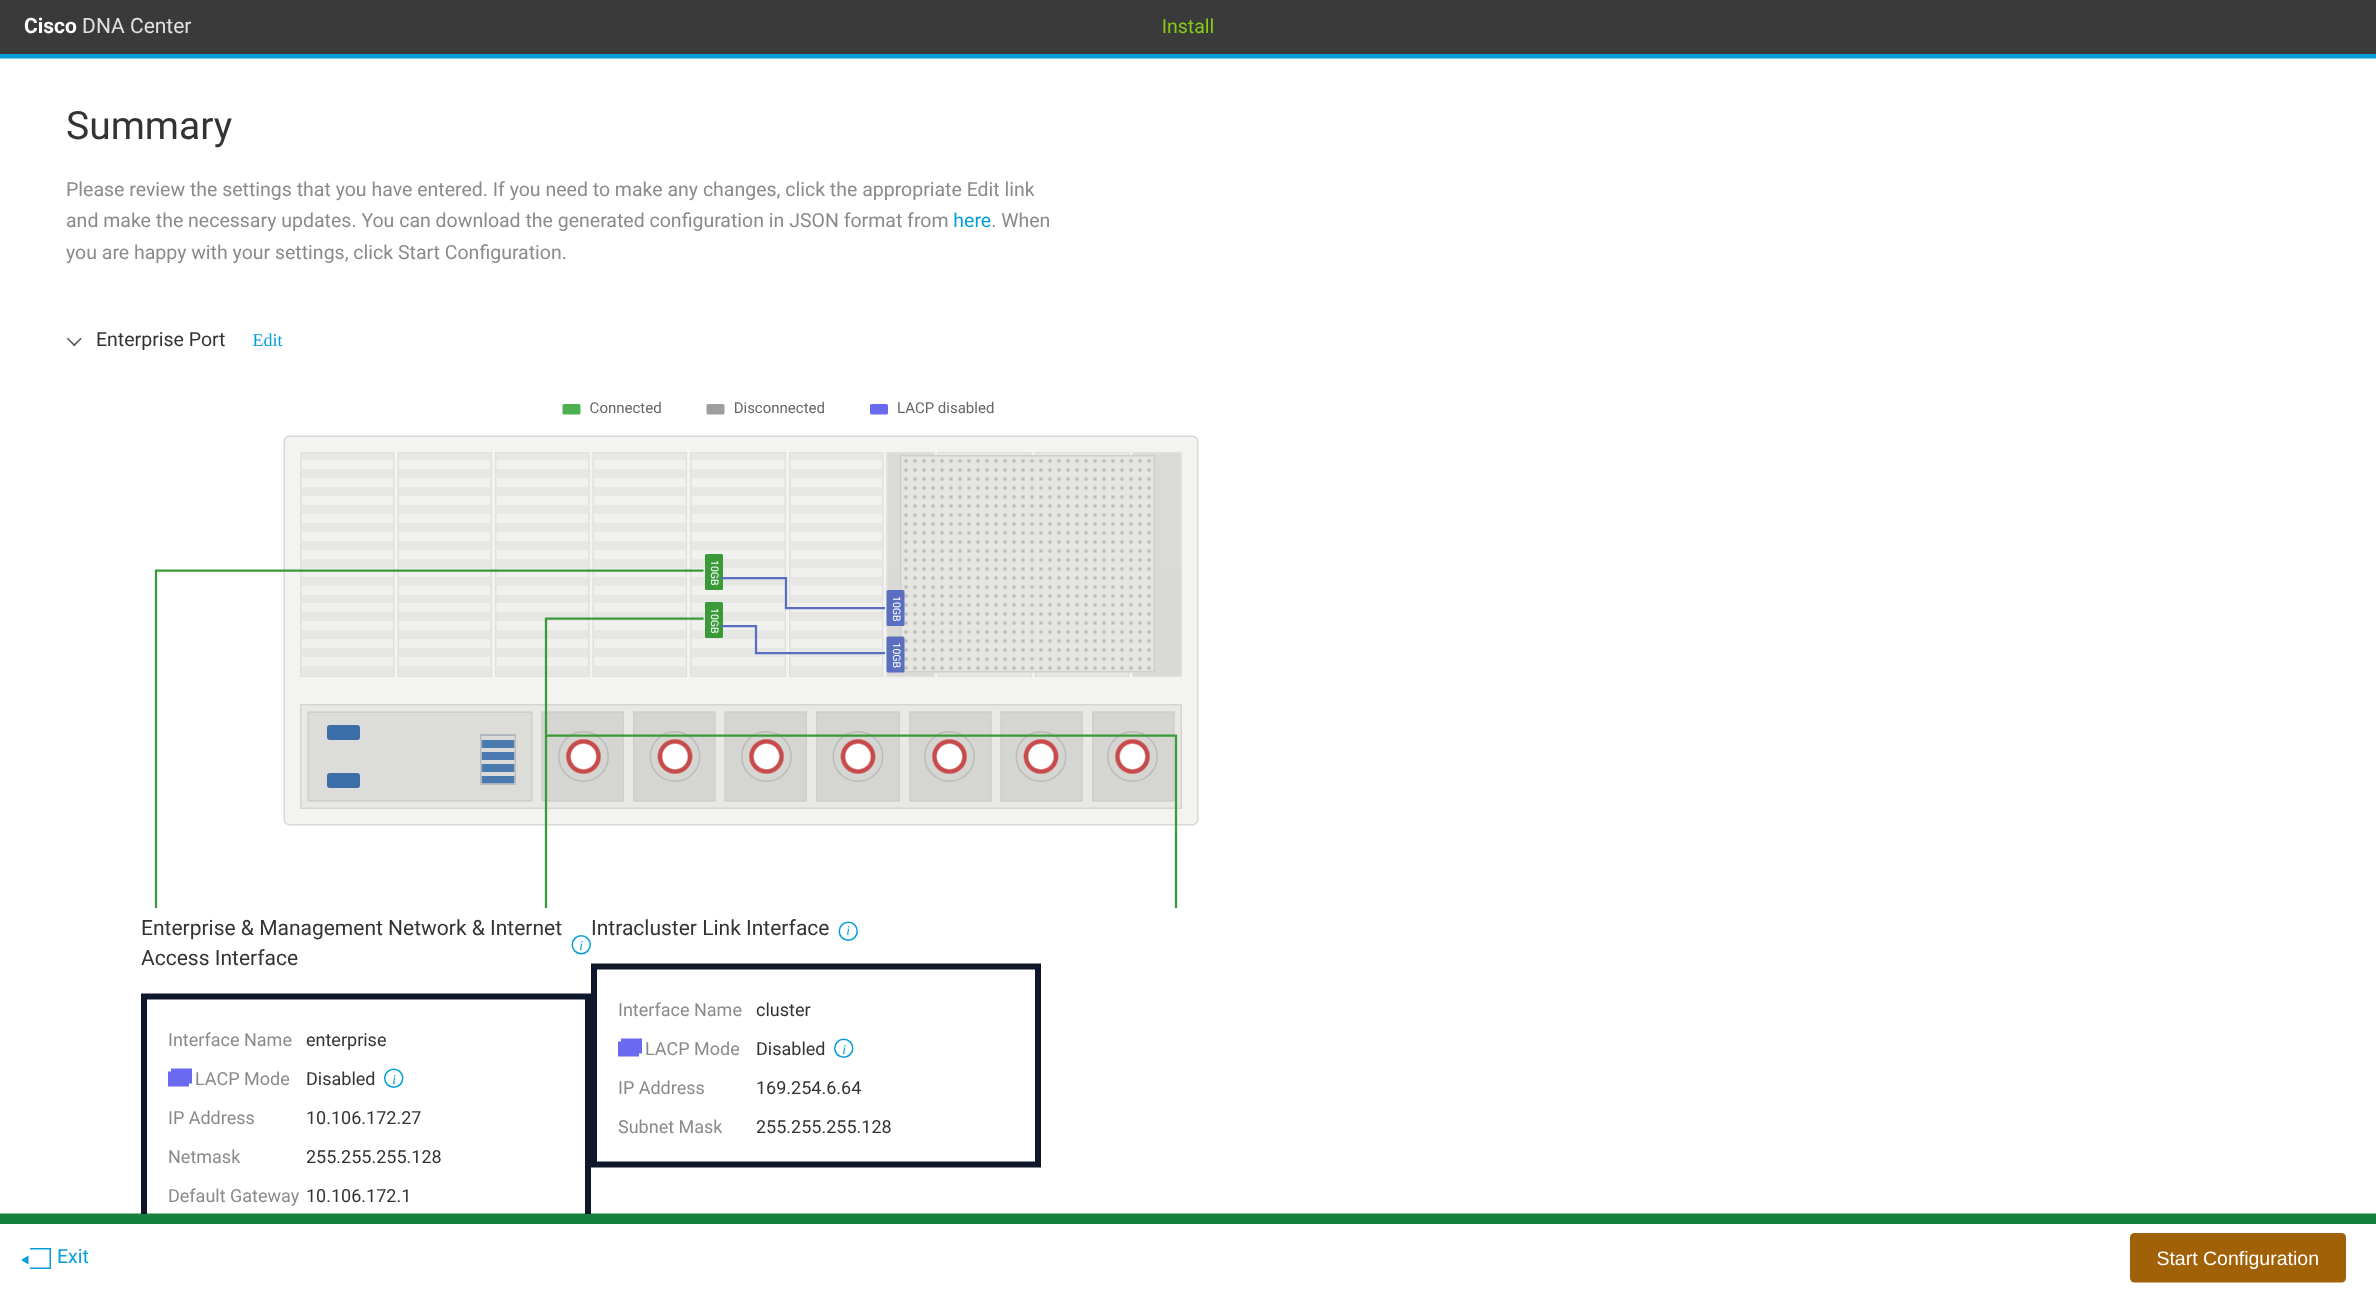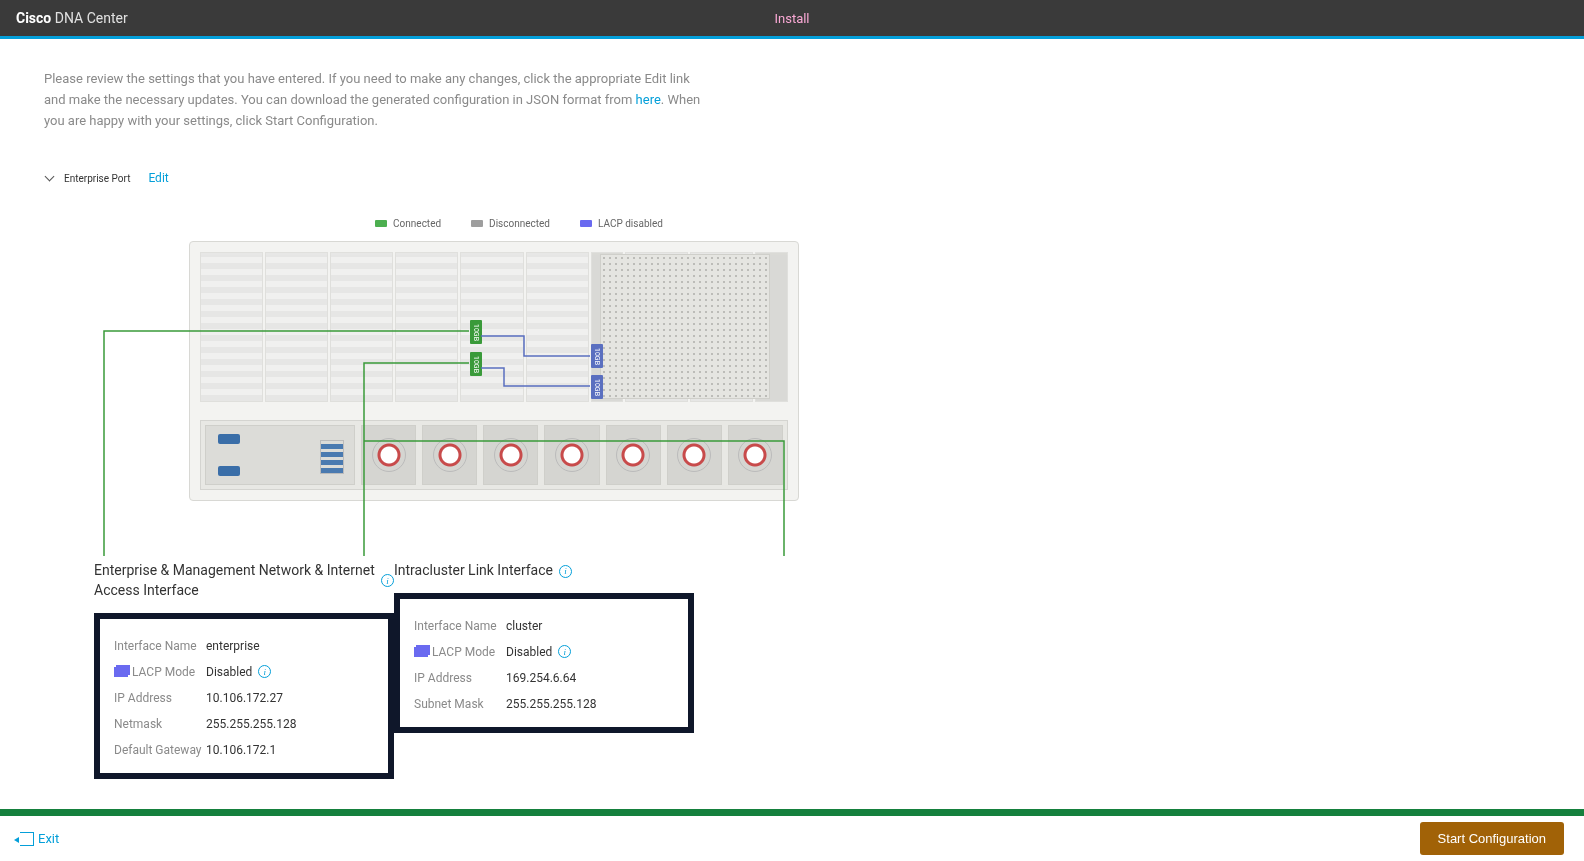--- a/index.html
+++ b/index.html
@@ -16,21 +16,21 @@
     padding: 0 16px;
     position: relative;
   }
   .brand { font-size: 14px; font-weight: 400; color: #e0e0e0; }
   .brand .bold { font-weight: 700; color: #fff; }
   .header-title {
     position: absolute;
     left: 50%;
     transform: translateX(-50%);
     font-size: 13px;
-    color: #f9a8d4;
+    color: #84cc16;
     text-align: center;
   }
   .accent-bar { height: 3px; background: #049fd9; }
 
   
   .content {
     flex: 1;
     padding: 30px 44px 20px 44px;
     overflow: auto;
   }
@@ -56,22 +56,22 @@
   }
   .chev::before {
     content: "";
     display: block;
     width: 6px; height: 6px;
     border-right: 1px solid #555;
     border-bottom: 1px solid #555;
     transform: rotate(45deg);
     margin-top: -3px;
   }
-  .section-title { font-size: 10px; color: #333; }
-  .edit-link { color: #049fd9; font-size: 12px; text-decoration: none; margin-left: 8px; }
+  .section-title { font-size: 13px; color: #333; }
+  .edit-link { color: #049fd9; font-size: 12px; text-decoration: none; margin-left: 8px; font-family: Liberation Serif, serif; }
 
   
   .legend {
     display: flex;
     gap: 30px;
     justify-content: center;
     font-size: 10px;
     color: #666;
     margin: 6px 0 12px 0;
     width: 750px;
@@ -195,21 +195,21 @@
   .callout { width: 300px; }
   .callout.first { margin-left: 50px; }
   .callout h3 { font-size: 14px; font-weight: 400; margin-bottom: 12px; display: flex; align-items: center; gap: 6px; line-height: 1.4; }
   .info-icon {
     width: 13px; height: 13px; border: 1px solid #049fd9; border-radius: 50%;
     display: inline-flex; align-items: center; justify-content: center;
     color: #049fd9; font-size: 9px; font-style: italic; font-family: serif;
     flex-shrink: 0;
   }
   .box {
-    border: 6px solid #0f172a;
+    border: 4px solid #0f172a;
     padding: 14px 14px 10px 14px;
   }
   .row { display: flex; align-items: center; font-size: 12px; padding: 6px 0; }
   .row .label { width: 92px; color: #8a8a8a; display: flex; align-items: center; gap: 4px; }
   .row .value { color: #333; }
   .mini-icon {
     width: 14px; height: 10px; background: #6a6af0;
     display: inline-block; position: relative;
   }
   .mini-icon::after {
@@ -251,20 +251,21 @@
 
 <div class="header">
   <div class="brand">
     <span class="bold">Cisco</span><span> DNA Center</span>
   </div>
   <div class="header-title">Install</div>
 </div>
 <div class="accent-bar"></div>
 
 <div class="content">
+  <h1 class="page-title">Summary</h1>
   <p class="desc">
     <span>Please review the settings that you have entered. If you need to make any changes, click the appropriate Edit link and make the necessary updates. You can download the generated configuration in JSON format from </span>
     <a href="#">here</a><span>. When you are happy with your settings, click Start Configuration.</span>
   </p>
 
   <div class="section-header">
     <span class="chev"></span>
     <span class="section-title">Enterprise Port</span>
     <a href="#" class="edit-link">Edit</a>
   </div>

